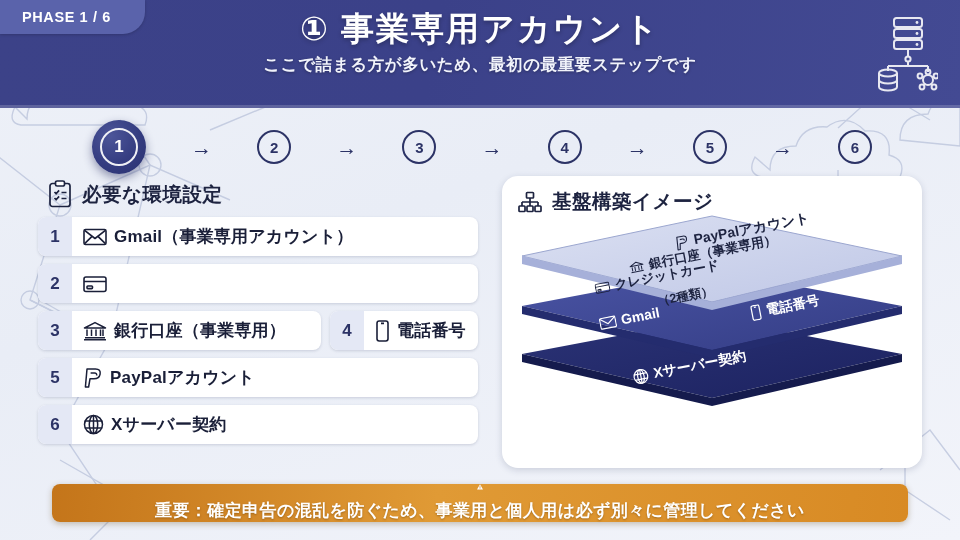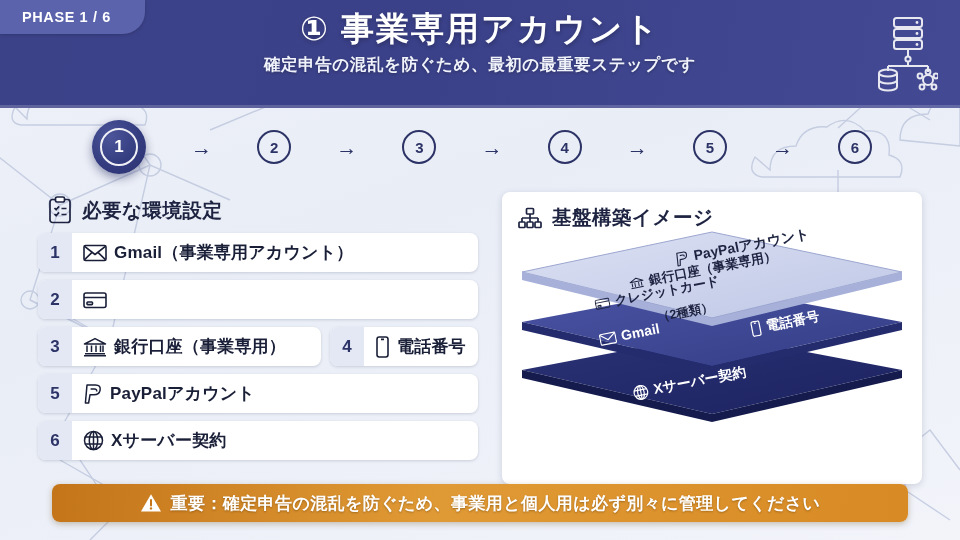--- a/index.html
+++ b/index.html
@@ -141,21 +141,21 @@
     align-items: center;
     justify-content: center;
     color: #2c3366;
     font-size: 21px;
     line-height: 1;
   }
 
   
   .main {
     position: absolute;
-    top: 192px;
+    top: 176px;
     left: 38px;
     width: 884px;
     height: 292px;
     display: flex;
     gap: 24px;
   }
   .col-left { width: 440px; flex: 0 0 440px; }
   .col-right { flex: 1 1 auto; }
 
   .panel-head {
@@ -212,21 +212,21 @@
     letter-spacing: 0.2px;
     white-space: nowrap;
   }
   .req-item.narrow { flex: 0 0 148px; }
 
   
   .stack-card {
     position: relative;
     height: 292px;
     background: #ffffff;
-    border-radius: 8px;
+    border-radius: 16px;
     box-shadow: 0 2px 7px rgba(40,50,90,0.18);
     overflow: hidden;
   }
   .stack-card .panel-head { margin: 12px 0 0 16px; }
   .stack-area {
     position: absolute;
     top: 36px; left: 0;
     width: 100%;
     height: 208px;
   }
@@ -257,20 +257,21 @@
     top: 484px;
     width: 856px;
     height: 38px;
     border-radius: 8px;
     background: linear-gradient(95deg, #c4751a 0%, #e09a35 45%, #d88a24 100%);
     box-shadow: 0 2px 6px rgba(90,60,10,0.3);
     display: flex;
     align-items: center;
     justify-content: center;
     gap: 9px;
+    flex-direction: column;
   }
   .warn .wtext {
     color: #ffffff;
     font-size: 17px;
     font-weight: bold;
     letter-spacing: 0.4px;
     text-shadow: 0 1px 2px rgba(90,55,5,0.45);
   }
 </style>
 </head>
@@ -306,21 +307,21 @@
       <circle cx="905" cy="455" r="9"></circle>
       <path d="M60 460 L130 500 L90 540"></path>
       <path d="M210 130 L270 105"></path>
     </g>
   </svg>
 
   <div class="header">
     <div class="phase-badge">PHASE 1 / 6</div>
     <div class="title-block">
       <div class="slide-title">① 事業専用アカウント</div>
-      <div class="slide-subtitle">確定申告の混乱を防ぐため、最初の最重要ステップです</div>
+      <div class="slide-subtitle">ここで詰まる方が多いため、最初の最重要ステップです</div>
     </div>
     <svg class="header-icon" width="62" height="76" viewBox="0 0 62 76">
       <g stroke="#ffffff" stroke-width="2" fill="none" stroke-linejoin="round">
         <rect x="18" y="2" width="28" height="9" rx="2.5"></rect>
         <rect x="18" y="13" width="28" height="9" rx="2.5"></rect>
         <rect x="18" y="24" width="28" height="9" rx="2.5"></rect>
         <circle cx="41" cy="6.5" r="1.4" fill="#ffffff" stroke="none"></circle>
         <circle cx="41" cy="17.5" r="1.4" fill="#ffffff" stroke="none"></circle>
         <circle cx="41" cy="28.5" r="1.4" fill="#ffffff" stroke="none"></circle>
         <path d="M32 33 L32 41"></path>

